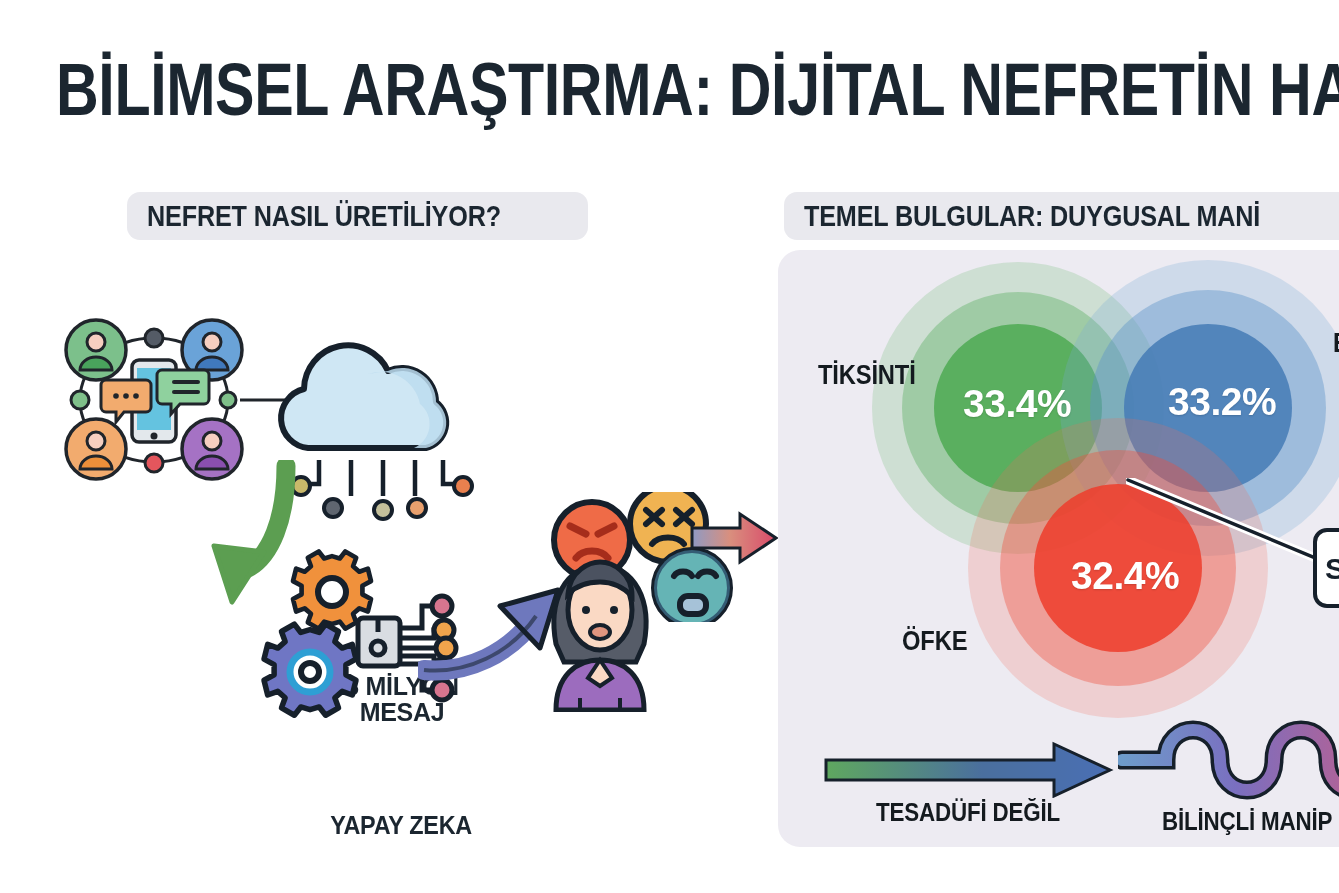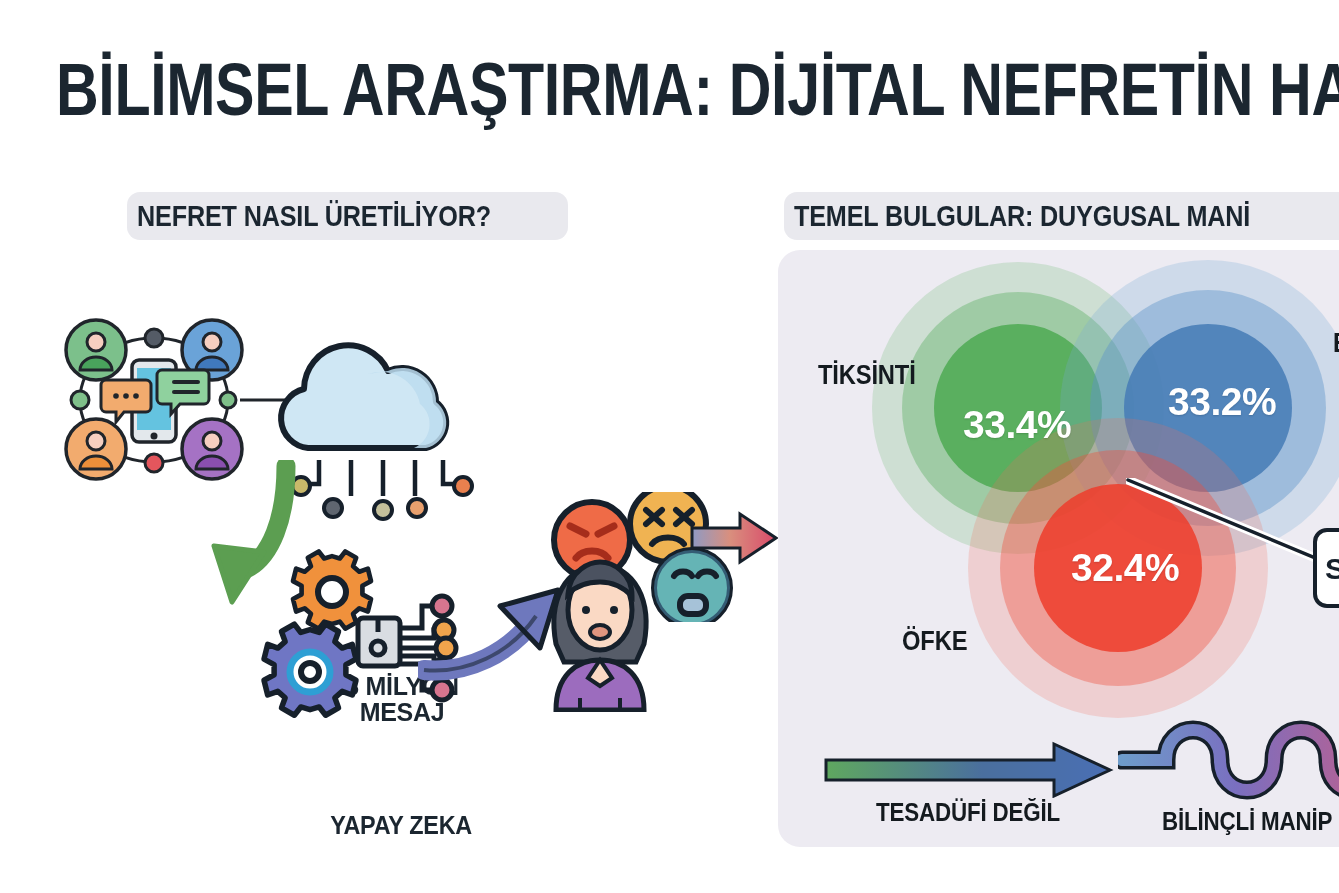--- a/index.html
+++ b/index.html
@@ -16,21 +16,21 @@
     font-weight:700; letter-spacing:-0.5px;
     color:#1b2630; white-space:nowrap;
     transform:scaleX(0.80); transform-origin:left top;
     text-shadow:0 1px 0 rgba(255,255,255,.55);
   }
 
   
   .pill{
     position:absolute; background:#e9e9ee;
     border-radius:13px; display:flex; align-items:center;
-    padding:0 10px; white-space:nowrap;
+    padding:0 20px; white-space:nowrap;
   }
   .pill .pill-txt{
     font-size:30px; font-weight:700; color:#1b2630;
     transform:scaleX(0.84); transform-origin:left center;
     letter-spacing:-0.2px;
   }
   #pill-left{ left:127px; top:192px; height:48px; }
   #pill-right{ left:784px; top:192px; height:48px; width:600px; }
 
   
@@ -284,23 +284,23 @@
     <div class="ring g1" style="left:156px;top:74px;width:168px;height:168px;"></div>
 
     <div class="ring b3" style="left:282px;top:10px;width:296px;height:296px;"></div>
     <div class="ring b2" style="left:312px;top:40px;width:236px;height:236px;"></div>
     <div class="ring b1" style="left:346px;top:74px;width:168px;height:168px;"></div>
 
     <div class="ring r3" style="left:190px;top:168px;width:300px;height:300px;"></div>
     <div class="ring r2" style="left:222px;top:200px;width:236px;height:236px;"></div>
     <div class="ring r1" style="left:256px;top:234px;width:168px;height:168px;"></div>
 
-    <div class="venn-pct" style="left:185px;top:132px;margin-top:21px;">33.4%</div>
+    <div class="venn-pct" style="left:185px;top:132px;">33.4%</div>
     <div class="venn-pct" style="left:390px;top:130px;">33.2%</div>
-    <div class="venn-pct" style="left:293px;top:296px;">32.4%</div>
+    <div class="venn-pct" style="left:293px;top:304px;">32.4%</div>
 
     <div class="venn-lbl" style="left:40px;top:110px;">TİKSİNTİ</div>
     <div class="venn-lbl" style="left:555px;top:78px;">E</div>
     <div class="venn-lbl" style="left:124px;top:376px;">ÖFKE</div>
 
     <svg id="callout-line" style="left:348px;top:228px;" width="252" height="115" viewBox="0 0 252 115">
       <path d="M2 2 L252 106" fill="none" stroke="#ffffff" stroke-width="9" stroke-linecap="round"></path>
       <path d="M2 2 L252 106" fill="none" stroke="#16202b" stroke-width="3.5" stroke-linecap="round"></path>
     </svg>
   </div>

